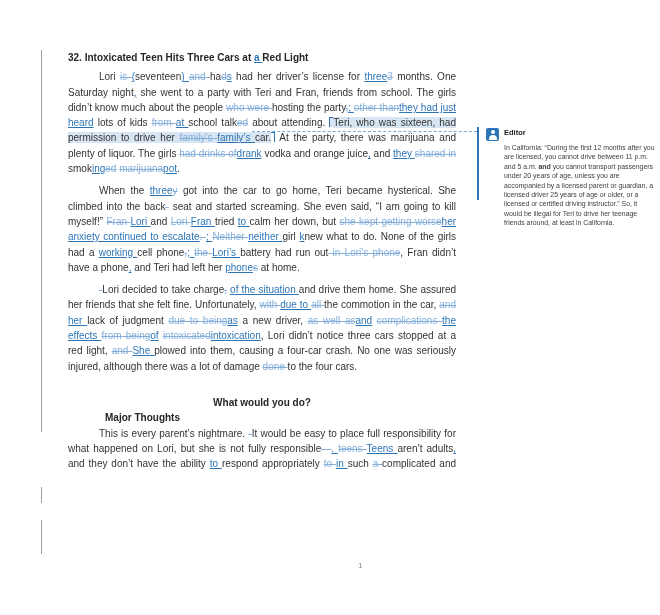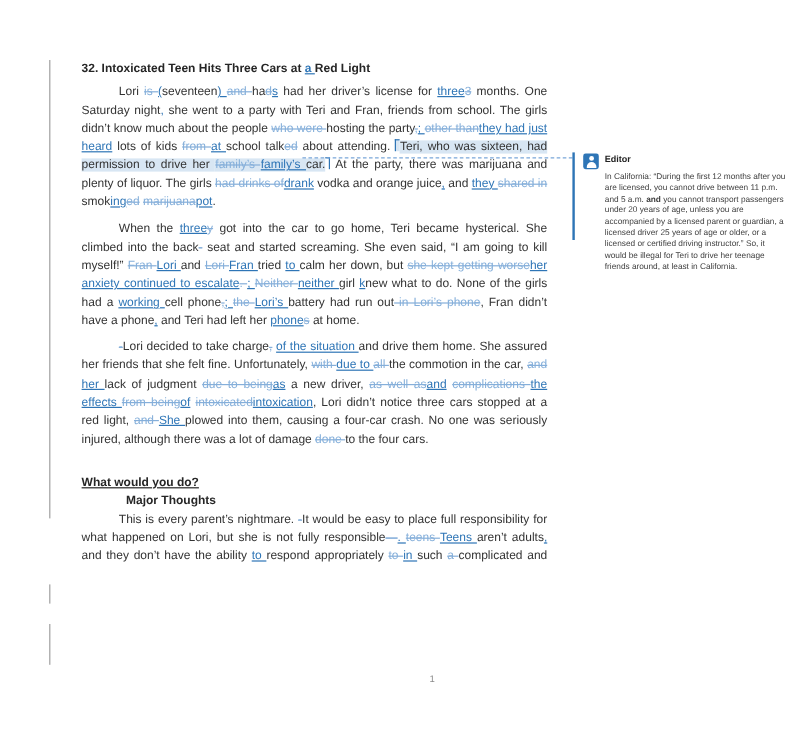--- a/index.html
+++ b/index.html
@@ -17,21 +17,21 @@
   .bar-1{top:50px;height:382px;}
   .bar-2{top:487px;height:16px;}
   .bar-3{top:520px;height:34px;}
 
   .page-text{
     position:absolute;left:68px;top:50px;width:388px;
     font-size:10px;line-height:15.3px;text-align:justify;
   }
   .doc-title{font-weight:bold;margin:0 0 4px 0;text-align:left;color:#262626;}
   .body-par{margin:0 0 7px 0;text-indent:31px;}
-  .center-head{font-weight:bold;text-align:left;margin:21px 0 0 0;color:#262626;text-decoration:underline;}
+  .center-head{font-weight:bold;text-align:center;margin:21px 0 0 0;color:#262626;}
   .sub-head{font-weight:bold;text-align:left;margin:0;color:#262626;padding-left:37px;}
   .justify-last{text-align-last:justify;}
 
   
   .r-n{}
   .r-b{font-weight:bold;}
   .r-i{color:var(--ins);text-decoration:underline;}
   .r-d{color:var(--del);text-decoration:line-through;}
   .r-hn{background:var(--hl);}
   .r-hi{background:var(--hl);color:var(--ins);text-decoration:underline;}

